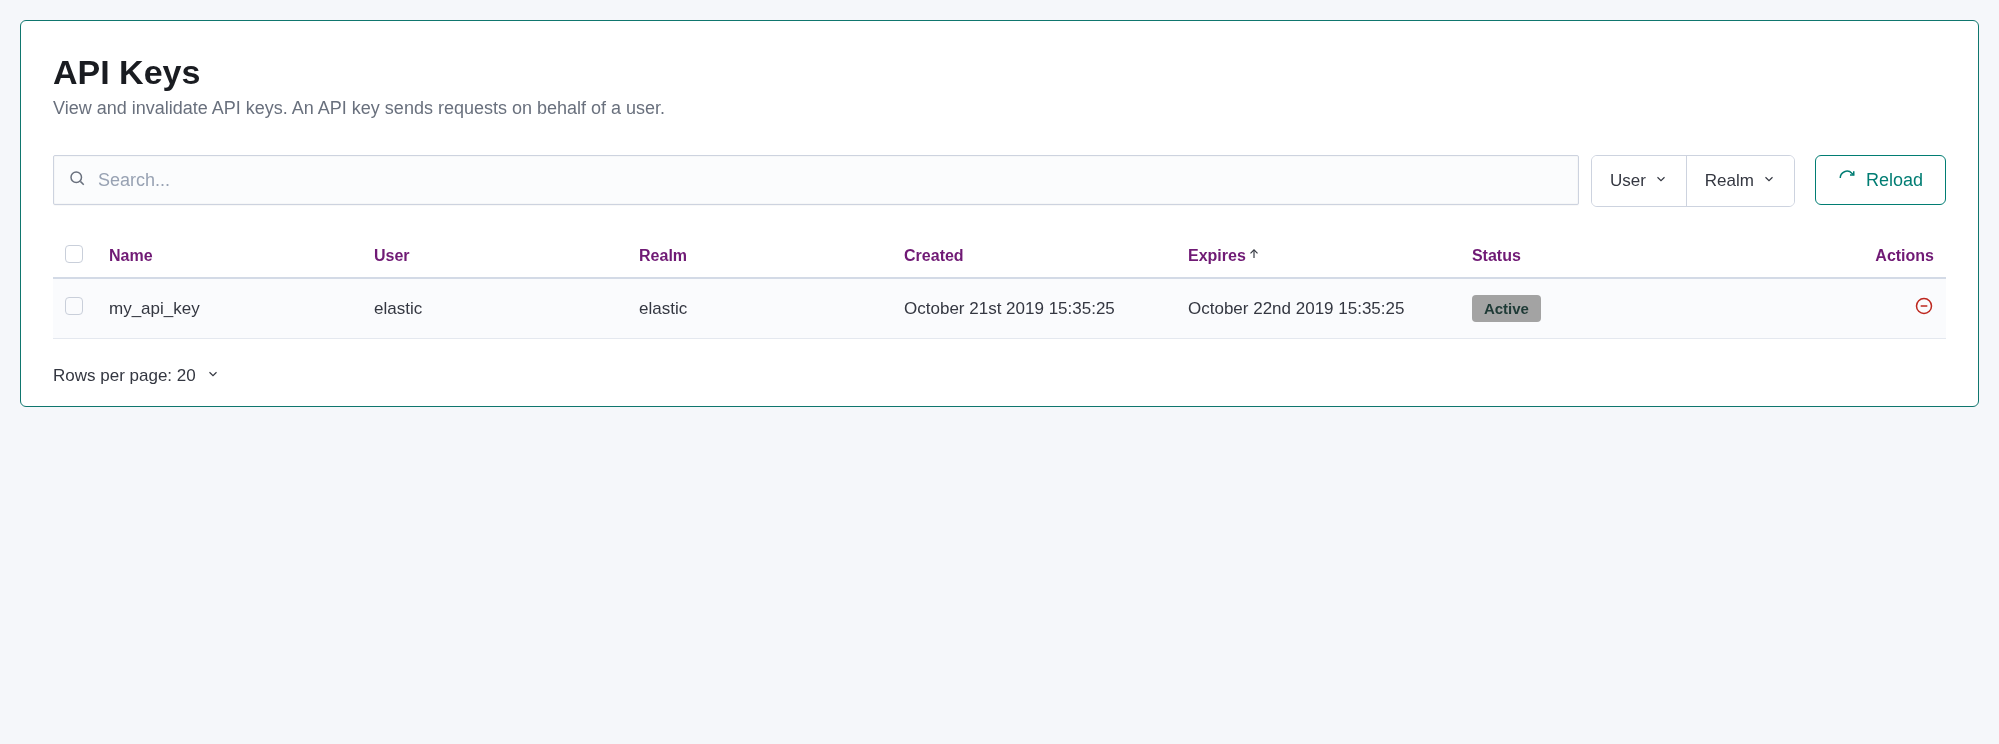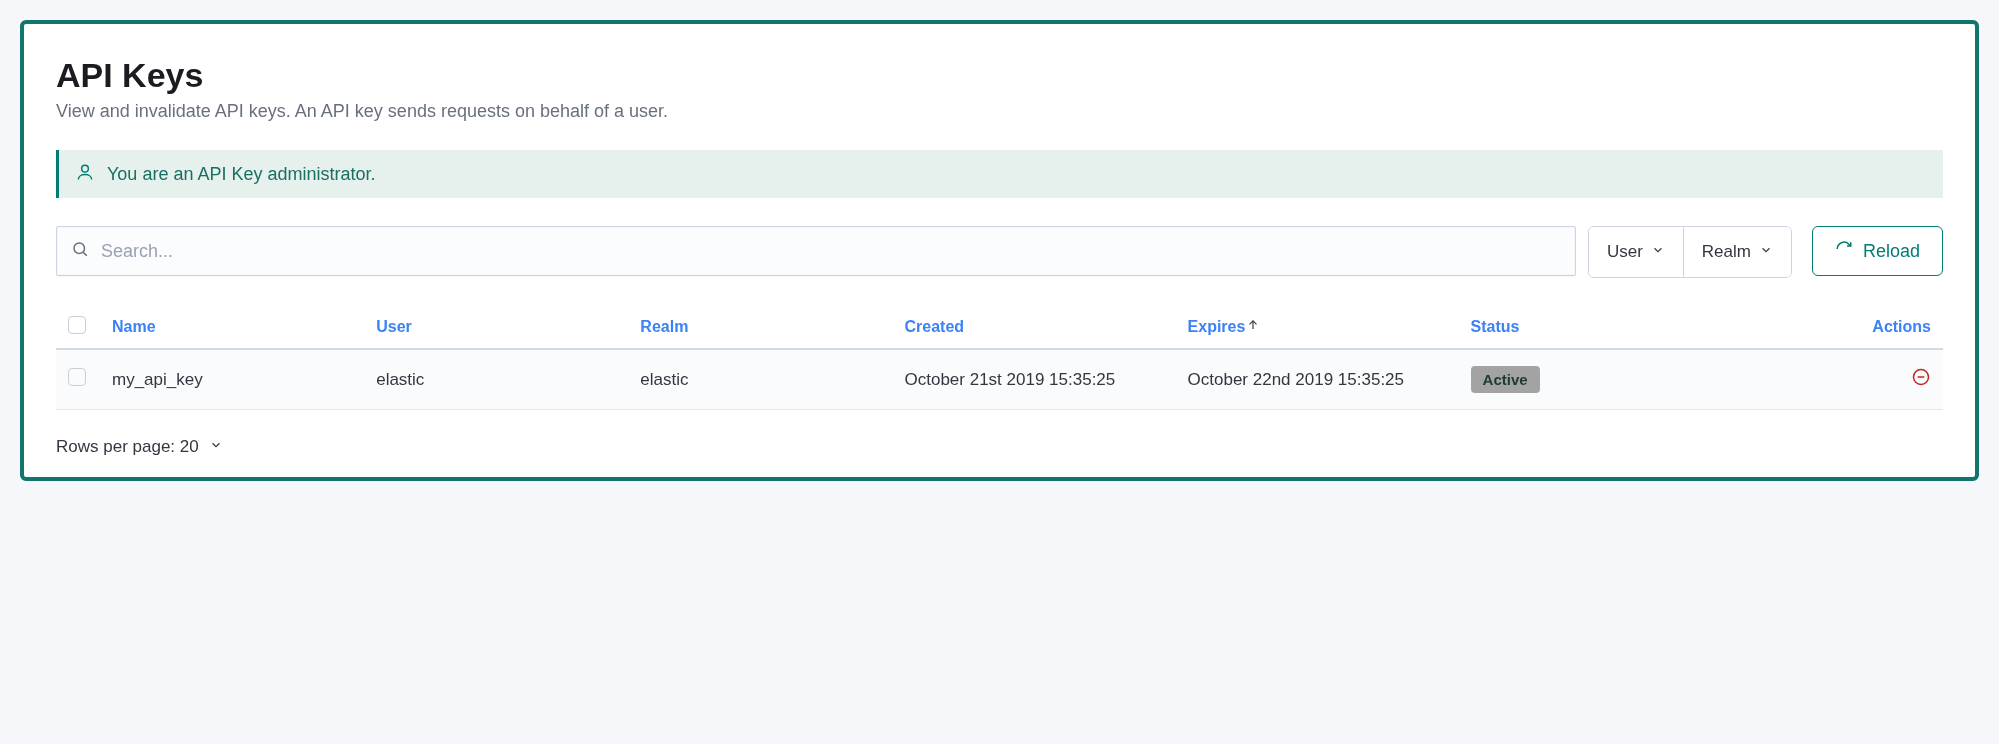--- a/index.html
+++ b/index.html
@@ -5,34 +5,34 @@
   * { box-sizing: border-box; }
   body {
     margin: 0;
     padding: 20px;
     background: #f5f7fa;
     font-family: -apple-system, BlinkMacSystemFont, "Segoe UI", Helvetica, Arial, sans-serif;
     color: #1a1c21;
   }
   .panel {
     background: #fff;
-    border: 4px solid #0f766e;
+    border: 1px solid #0f766e;
     border-radius: 6px;
     padding: 32px 32px 20px 32px;
   }
   .page-title {
     font-size: 34px;
     font-weight: 600;
     margin: 0 0 6px 0;
     color: #1a1c21;
   }
   .page-subtitle {
     font-size: 18px;
     color: #69707d;
-    margin: 0 0 28px 0;
+    margin: 0 0 36px 0;
   }
   .callout {
     background: #e6f1ee;
     border-left: 3px solid #017d73;
     padding: 12px 16px;
     display: flex;
     align-items: center;
     gap: 12px;
     margin-bottom: 28px;
   }
@@ -104,21 +104,21 @@
     margin-left: 8px;
   }
   table {
     width: 100%;
     border-collapse: collapse;
   }
   thead th {
     text-align: left;
     font-size: 16px;
     font-weight: 700;
-    color: #3b82f6;
+    color: #701a75;
     padding: 10px 12px;
     border-bottom: 2px solid #d3dae6;
   }
   thead th:last-child { text-align: right; }
   tbody td {
     font-size: 17px;
     color: #343741;
     padding: 16px 12px;
     border-bottom: 1px solid #e4e8ef;
     vertical-align: middle;
@@ -170,29 +170,20 @@
   .col-status { width: 14%; }
 </style>
 </head>
 <body>
 
 <div class="panel">
 
   <h1 class="page-title">API Keys</h1>
   <p class="page-subtitle">View and invalidate API keys. An API key sends requests on behalf of a user.</p>
 
-  <div class="callout">
-    <span>
-      <svg width="20" height="20" viewBox="0 0 24 24" fill="none" stroke="#017d73" stroke-width="1.8">
-        <circle cx="12" cy="8" r="4"></circle>
-        <path d="M4 21c0-4 4-6 8-6s8 2 8 6"></path>
-      </svg>
-    </span>
-    <span class="callout-text">You are an API Key administrator.</span>
-  </div>
 
   <div class="toolbar">
     <div class="search-wrap">
       <span>
         <svg width="18" height="18" viewBox="0 0 24 24" fill="none" stroke="#69707d" stroke-width="2">
           <circle cx="11" cy="11" r="7"></circle>
           <line x1="21" y1="21" x2="16.5" y2="16.5"></line>
         </svg>
       </span>
       <input class="search-input" type="text" placeholder="Search..." style="">

